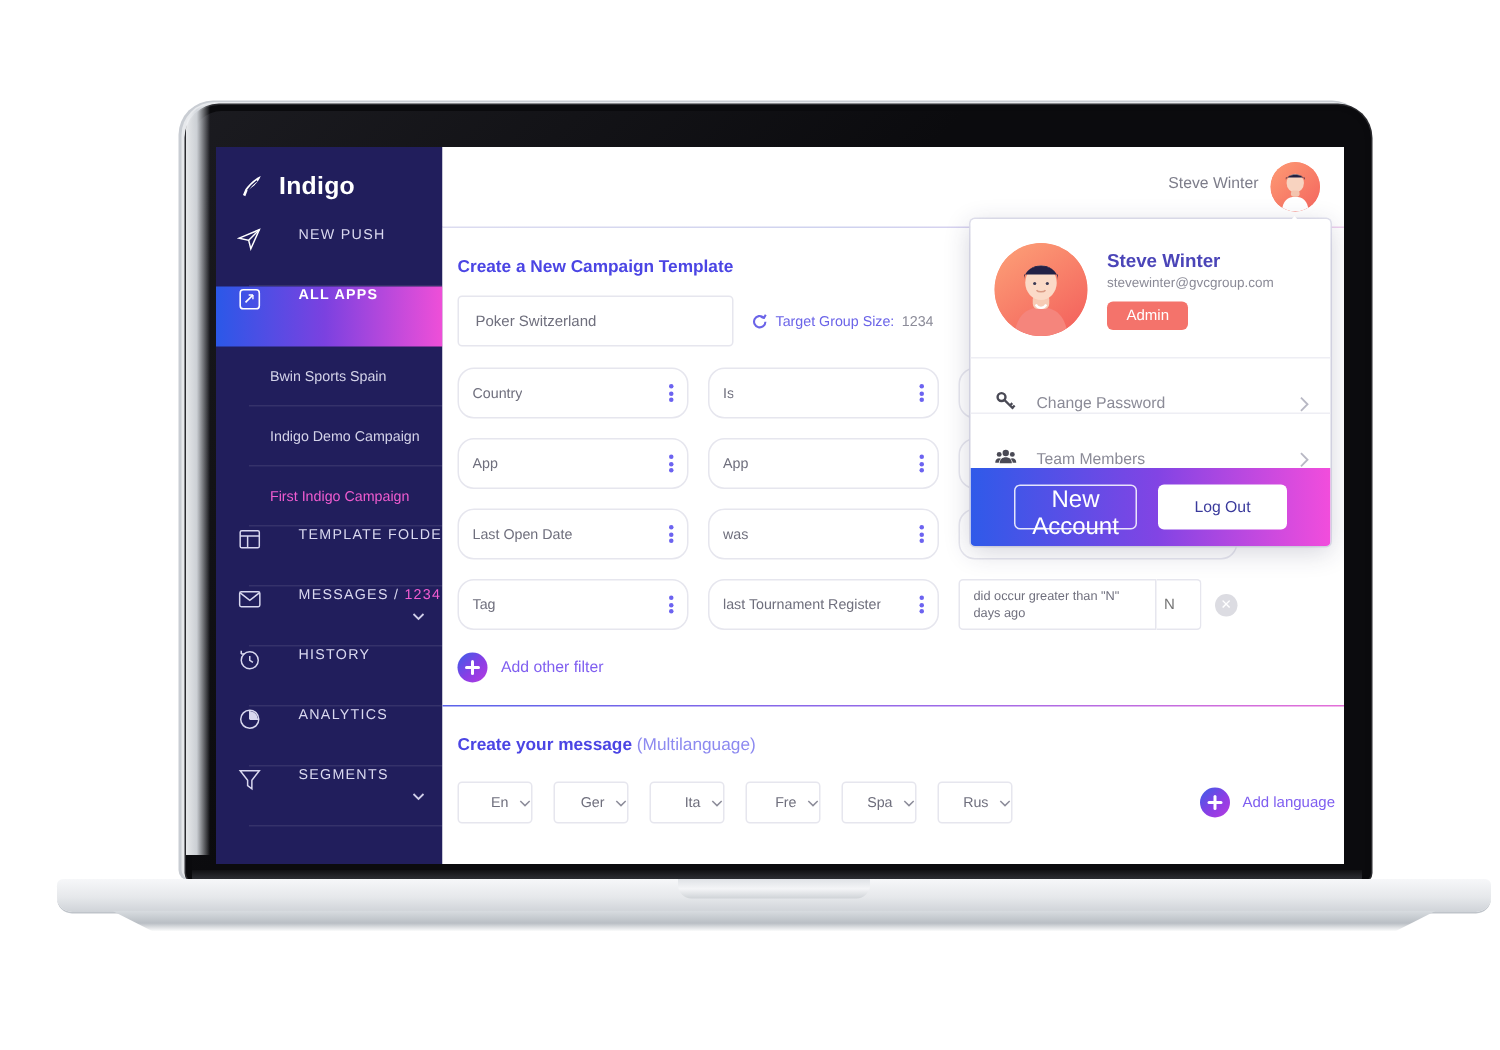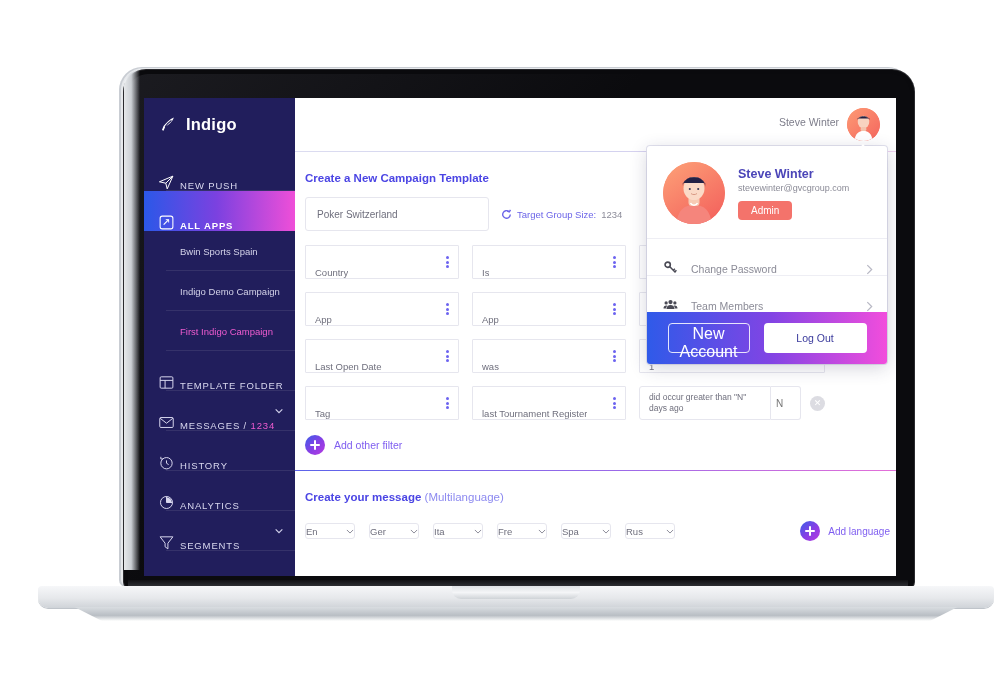--- a/index.html
+++ b/index.html
@@ -97,23 +97,23 @@
   #brand .brand-name {
     color: #ffffff;
     font-size: 16.5px;
     font-weight: bold;
     letter-spacing: .2px;
   }
   .feather-icon { width: 19px; height: 19px; display: block; }
 
   .nav-item {
     height: 40px;
-    display: flex; align-items: flex-end;
+    display: flex; align-items: flex-start;
     padding-left: 14px;
-    gap: 5px;
+    gap: 24px;
     color: #d9d8ef;
     font-size: 9.5px;
     letter-spacing: .85px;
     position: relative;
   }
   .nav-item .nav-ico { width: 17px; height: 17px; flex: 0 0 17px; display:block; }
   .nav-item .nav-label { white-space: nowrap; }
   .nav-item.active {
     background: linear-gradient(90deg, #2b58e8 0%, #7b41e0 48%, #ef4fd8 100%);
     color: #ffffff;
@@ -226,23 +226,23 @@
   
   #filter-grid {
     margin: 14px 0 0 10px;
     display: grid;
     grid-template-columns: 154px 154px 186px;
     gap: 13px 13px;
   }
   .fsel {
     height: 34px;
     border: 1px solid #e6e6ee;
-    border-radius: 1px;
+    border-radius: 11px;
     background: #fff;
-    display: flex; align-items: flex-end;
+    display: flex; align-items: center;
     padding: 0 9px;
     font-size: 9.5px;
     color: #6f6f7d;
     position: relative;
     box-sizing: border-box;
   }
   .fsel .lbl { white-space: nowrap; overflow: hidden; }
   .fsel .dots {
     position: absolute; right: 9px; top: 50%;
     margin-top: -6px;
@@ -309,25 +309,25 @@
     margin: 15px 0 0 0;
     height: 1px;
     background: linear-gradient(90deg, #5b63ea 0%, #9d6ae8 55%, #e46fd8 100%);
   }
 
   #lang-row {
     margin: 18px 0 0 10px;
     display: flex; align-items: center; gap: 14px;
   }
   .lang-pill {
-    width: 50px; height: 16px;
+    width: 50px; height: 28px;
     border: 1px solid #e6e6ee;
     border-radius: 3px;
     background: #fff;
-    display: flex; align-items: center; justify-content: space-between;
+    display: flex; align-items: center; justify-content: flex-end;
     gap: 7px;
     font-size: 9.5px;
     color: #6f6f7d;
     box-sizing: border-box;
   }
   .lang-pill .cdown { width: 8px; height: 5px; display: block; }
   #add-language {
     margin-left: auto;
     margin-right: 6px;
     display: flex; align-items: center; gap: 8px;
@@ -400,21 +400,21 @@
   #btn-new-account {
     width: 82px; height: 30px;
     border: 1px solid rgba(255,255,255,.85);
     border-radius: 4px;
     background: transparent;
     color: #ffffff;
     font-size: 16px;
     font-family: "Liberation Sans", sans-serif;
   }
   #btn-log-out {
-    width: 103px; height: 30px;
+    width: 86px; height: 30px;
     border: none;
     border-radius: 4px;
     background: #ffffff;
     color: #3a3a9c;
     font-size: 10.5px;
     font-family: "Liberation Sans", sans-serif;
   }
 </style>
 </head>
 <body>

